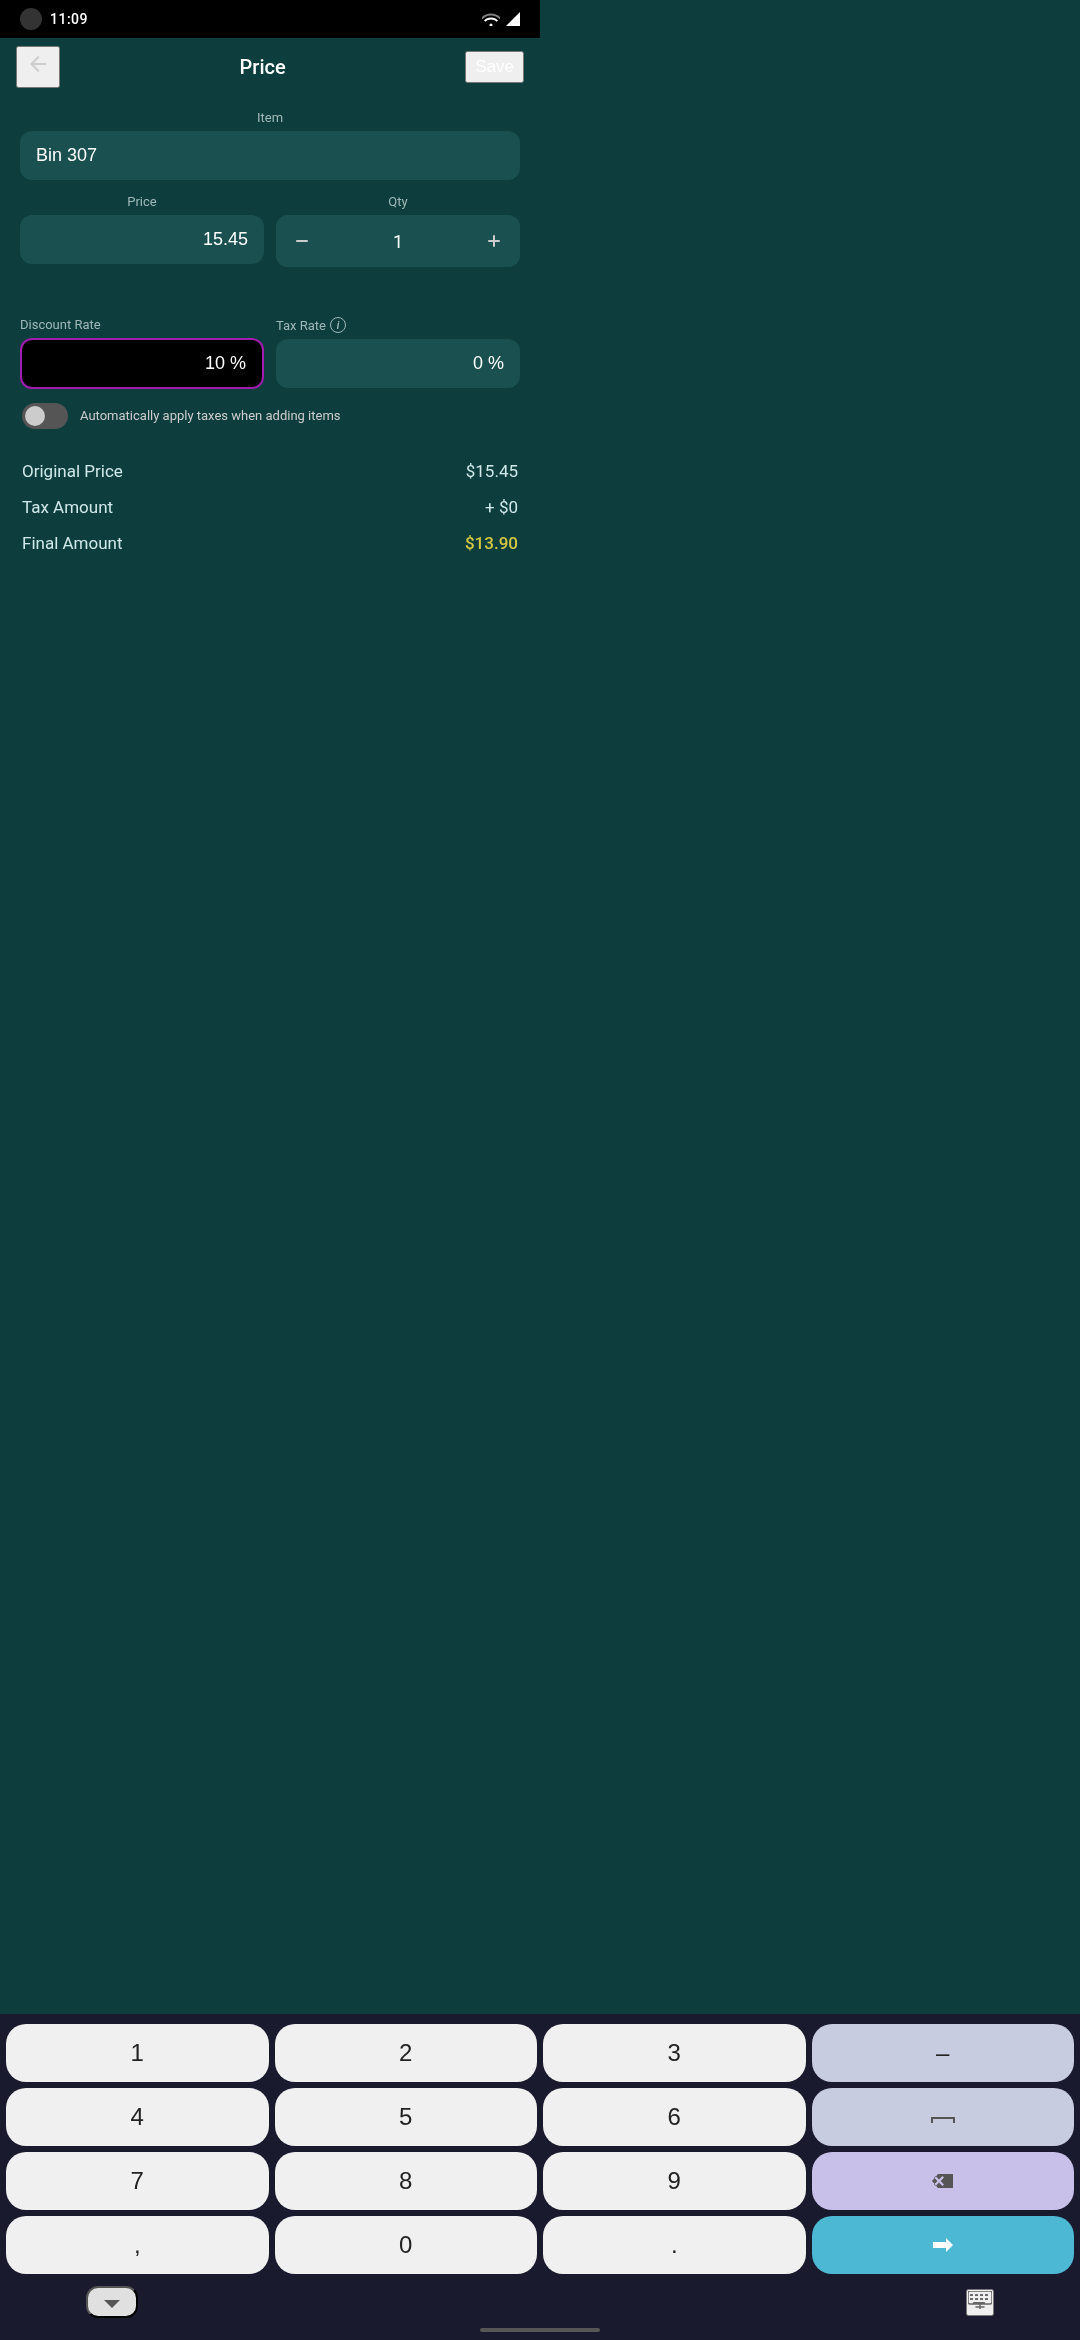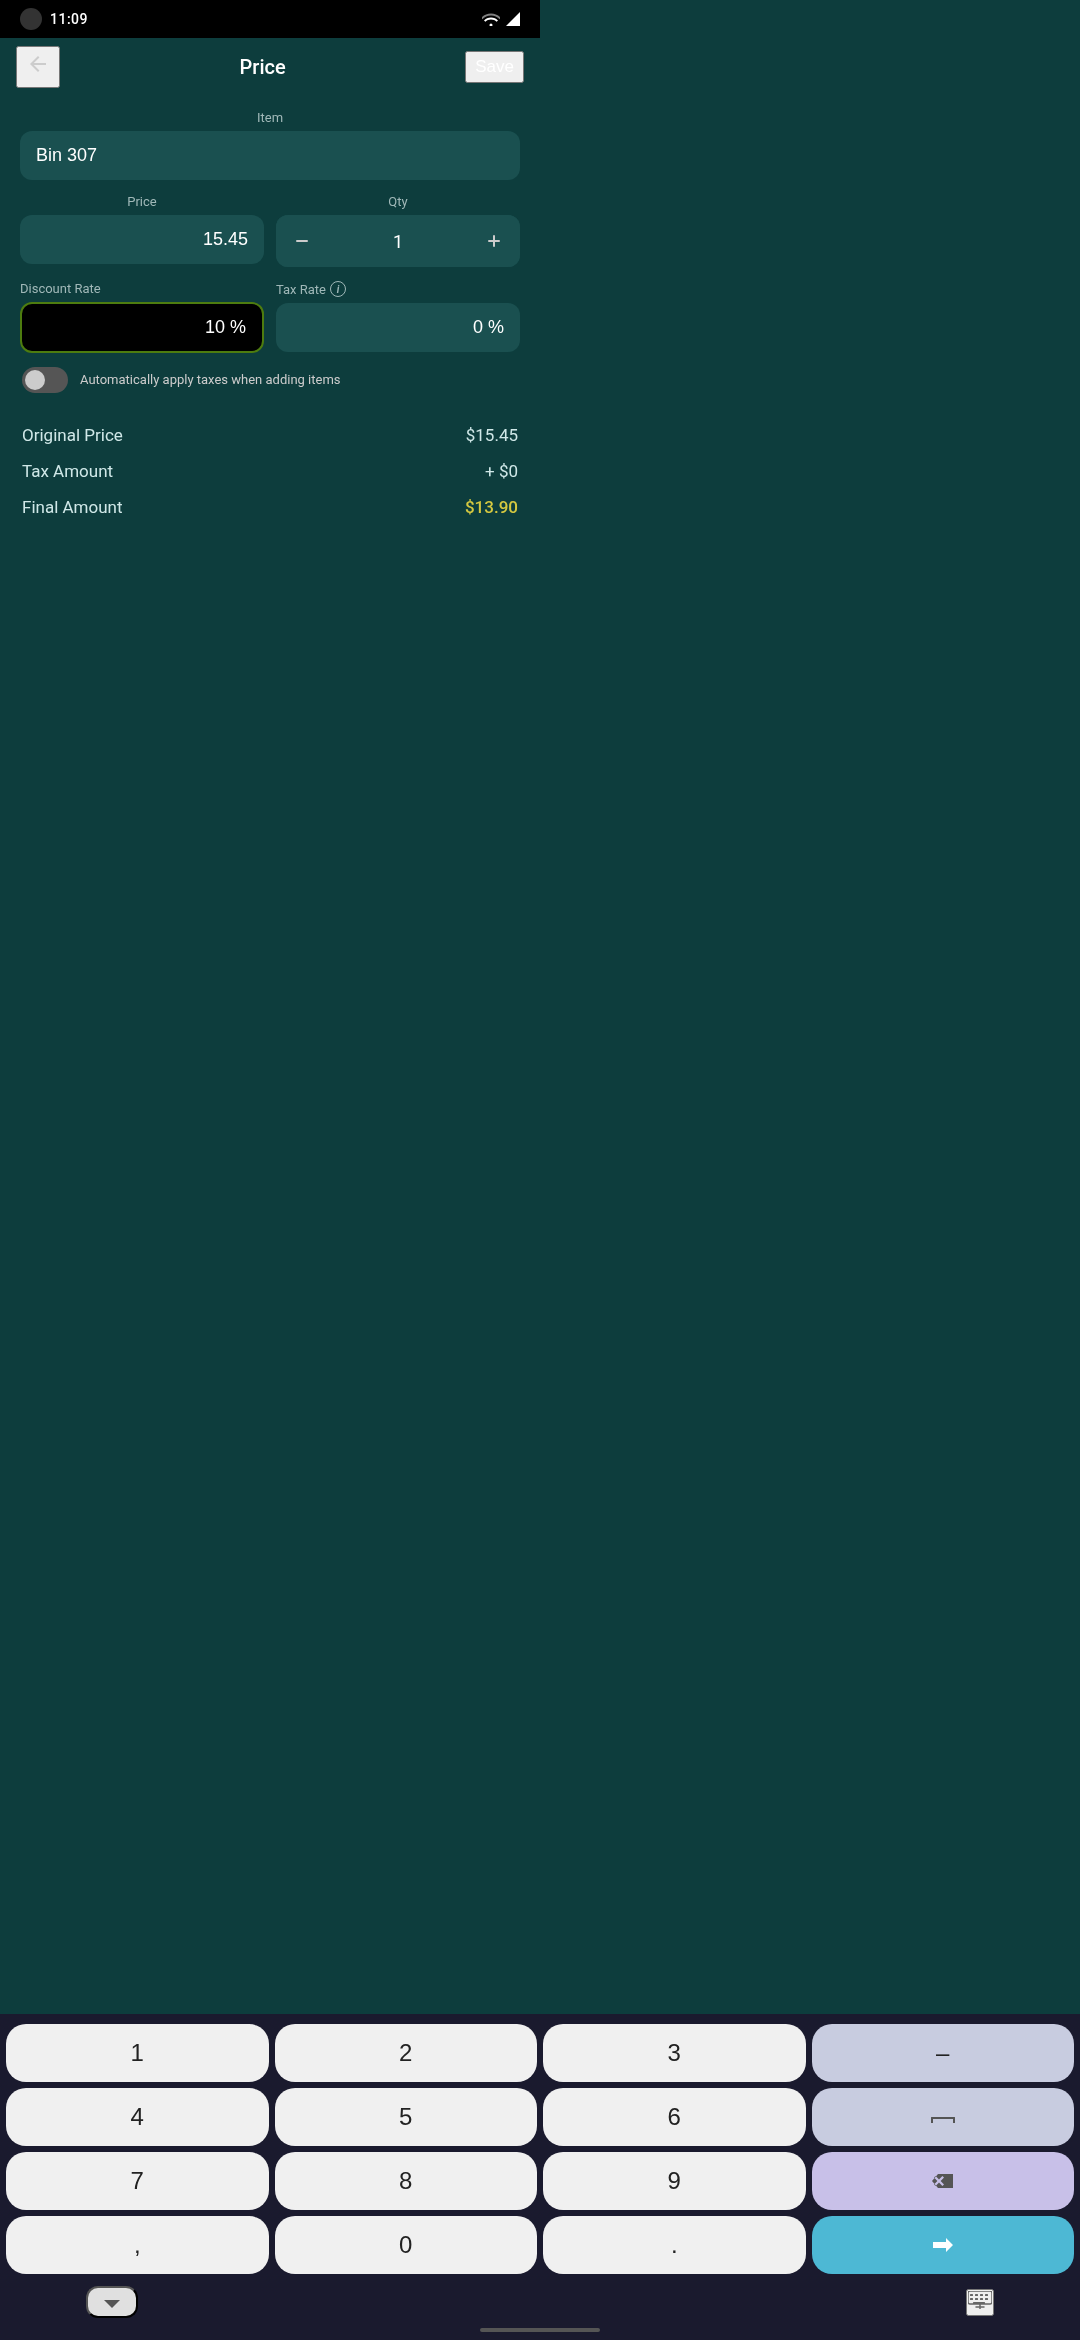--- a/index.html
+++ b/index.html
@@ -152,20 +152,21 @@
     }
 
     .row-3 {
       display: flex;
       gap: 12px;
       margin-bottom: 14px;
     }
 
     .rate-group {
       flex: 1;
+      margin-top: 36px;
     }
 
     .rate-label {
       color: #a0b8b8;
       font-size: 13px;
       margin-bottom: 6px;
       display: flex;
       align-items: center;
       gap: 4px;
     }
@@ -180,21 +181,21 @@
       justify-content: center;
       font-size: 10px;
       color: #a0b8b8;
       font-style: italic;
       font-weight: bold;
     }
 
     .rate-input-active {
       width: 100%;
       background: #000;
-      border: 2px solid #4d7c0f;
+      border: 2px solid #a21caf;
       border-radius: 12px;
       color: #fff;
       font-size: 18px;
       padding: 13px 16px;
       text-align: right;
       outline: none;
     }
 
     .rate-input {
       width: 100%;

